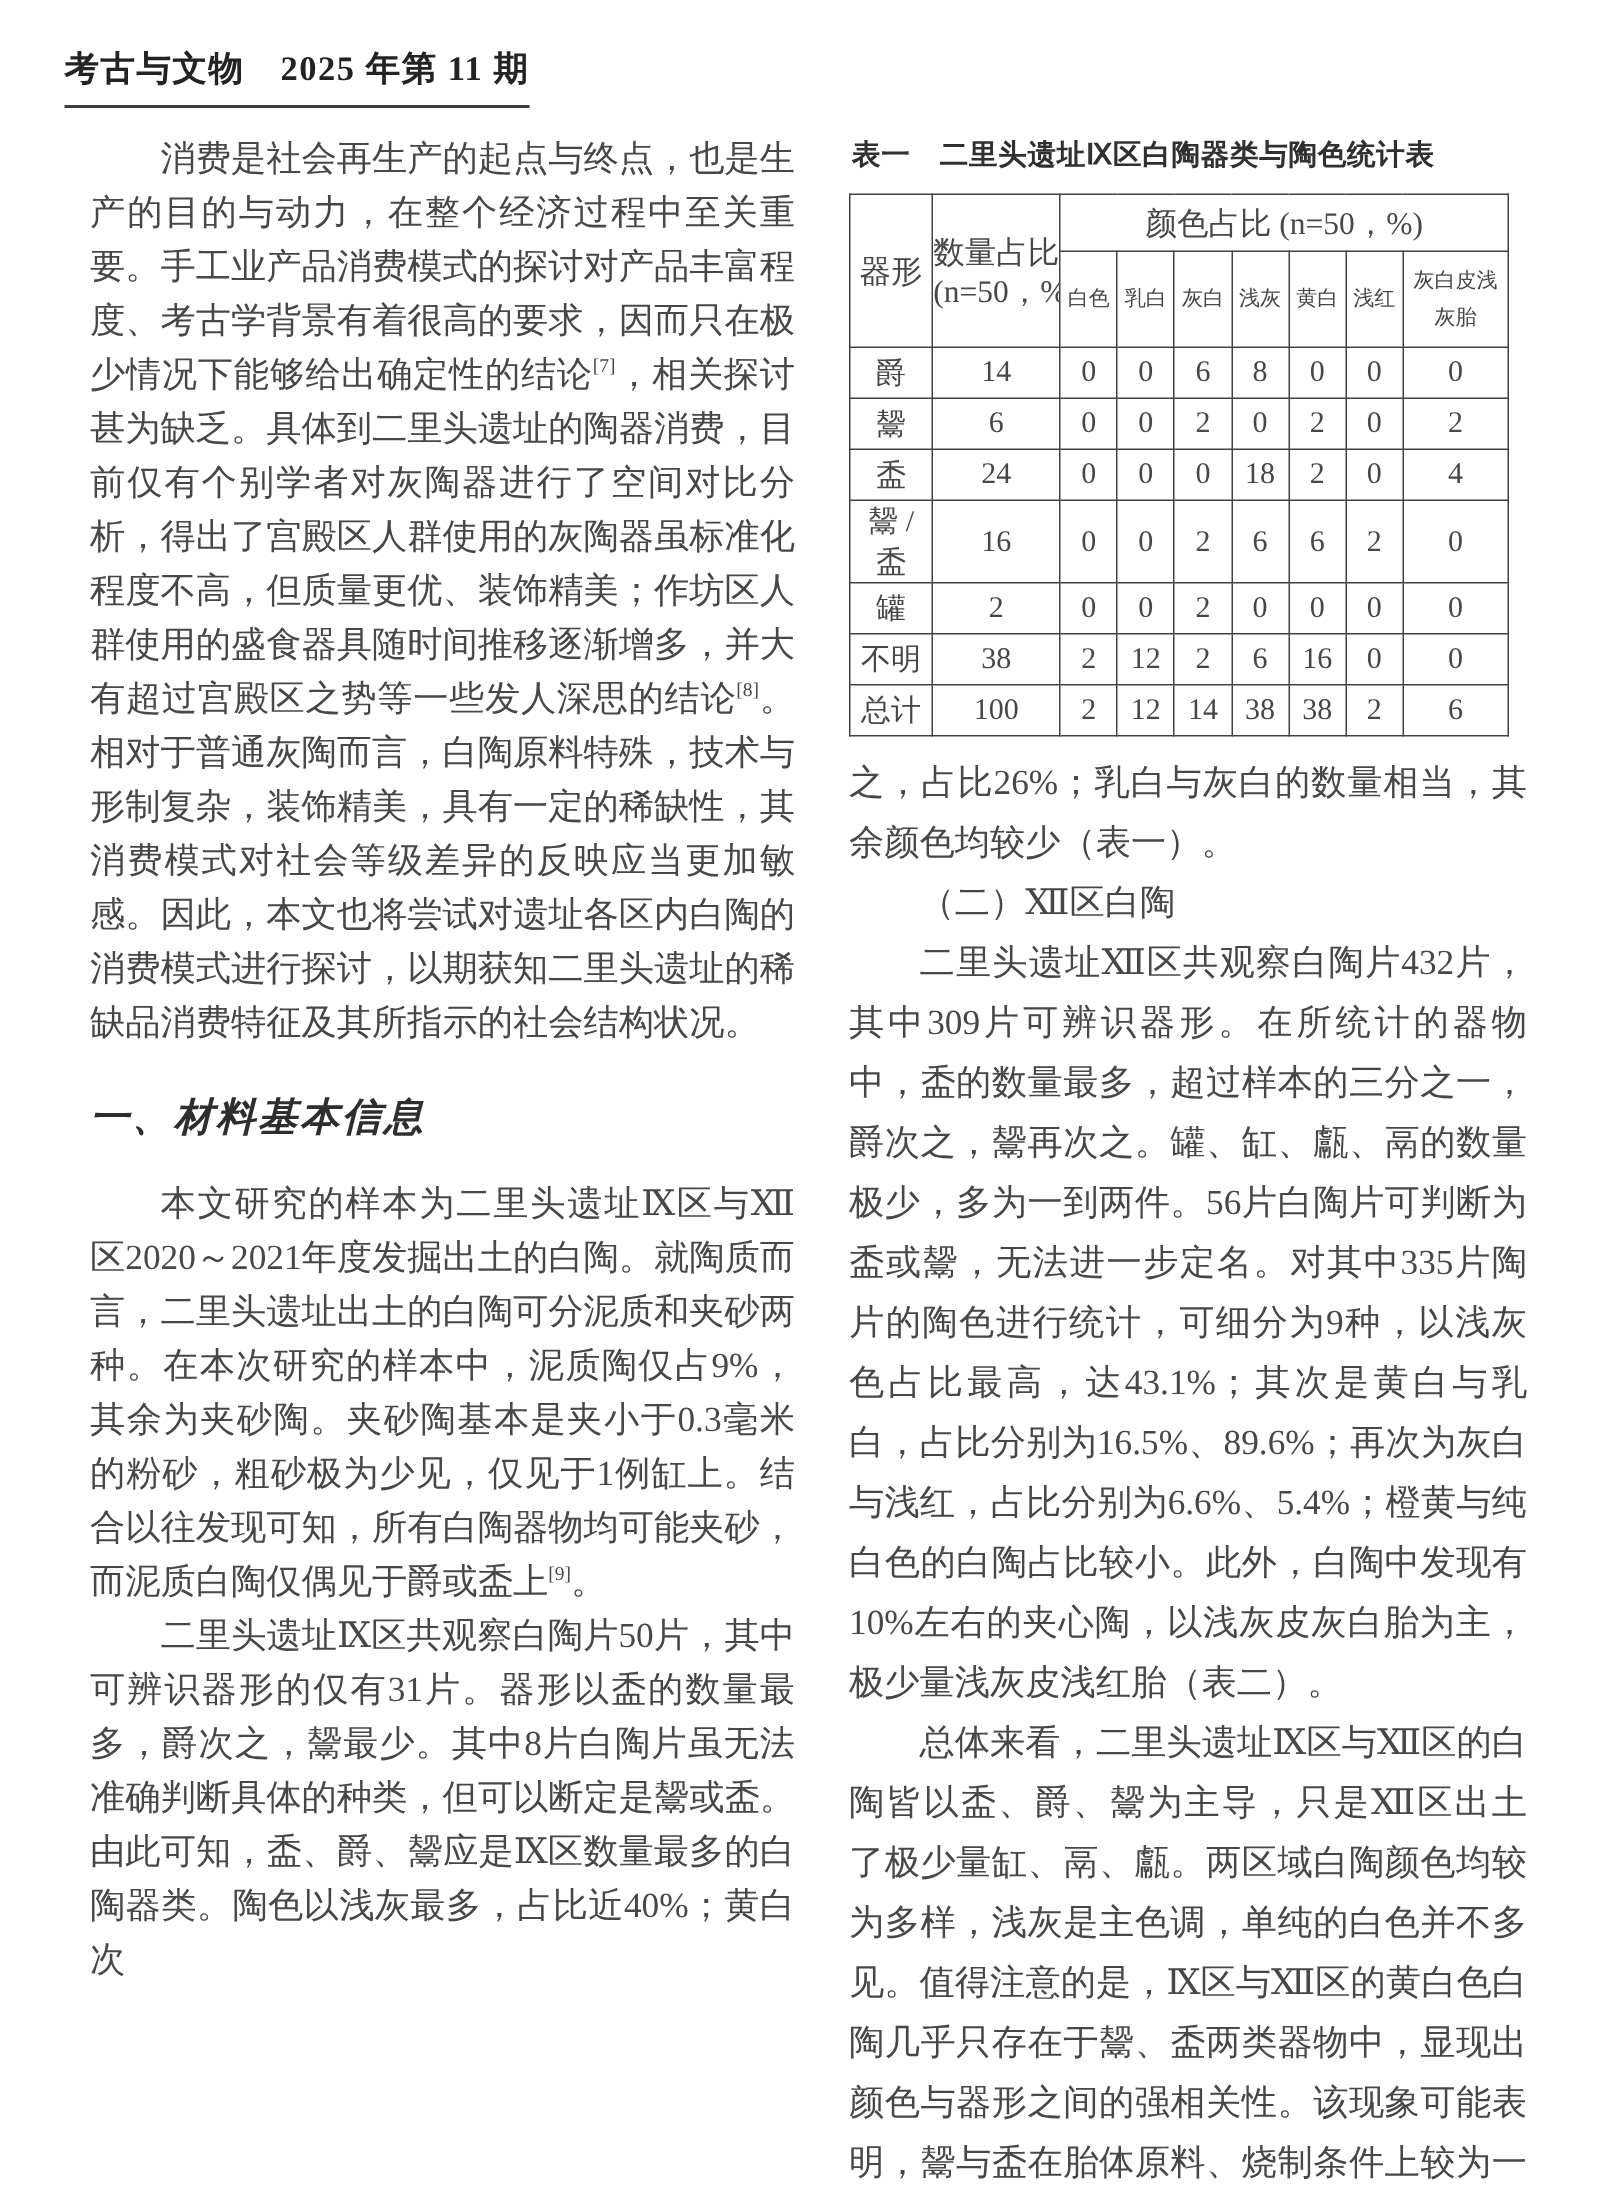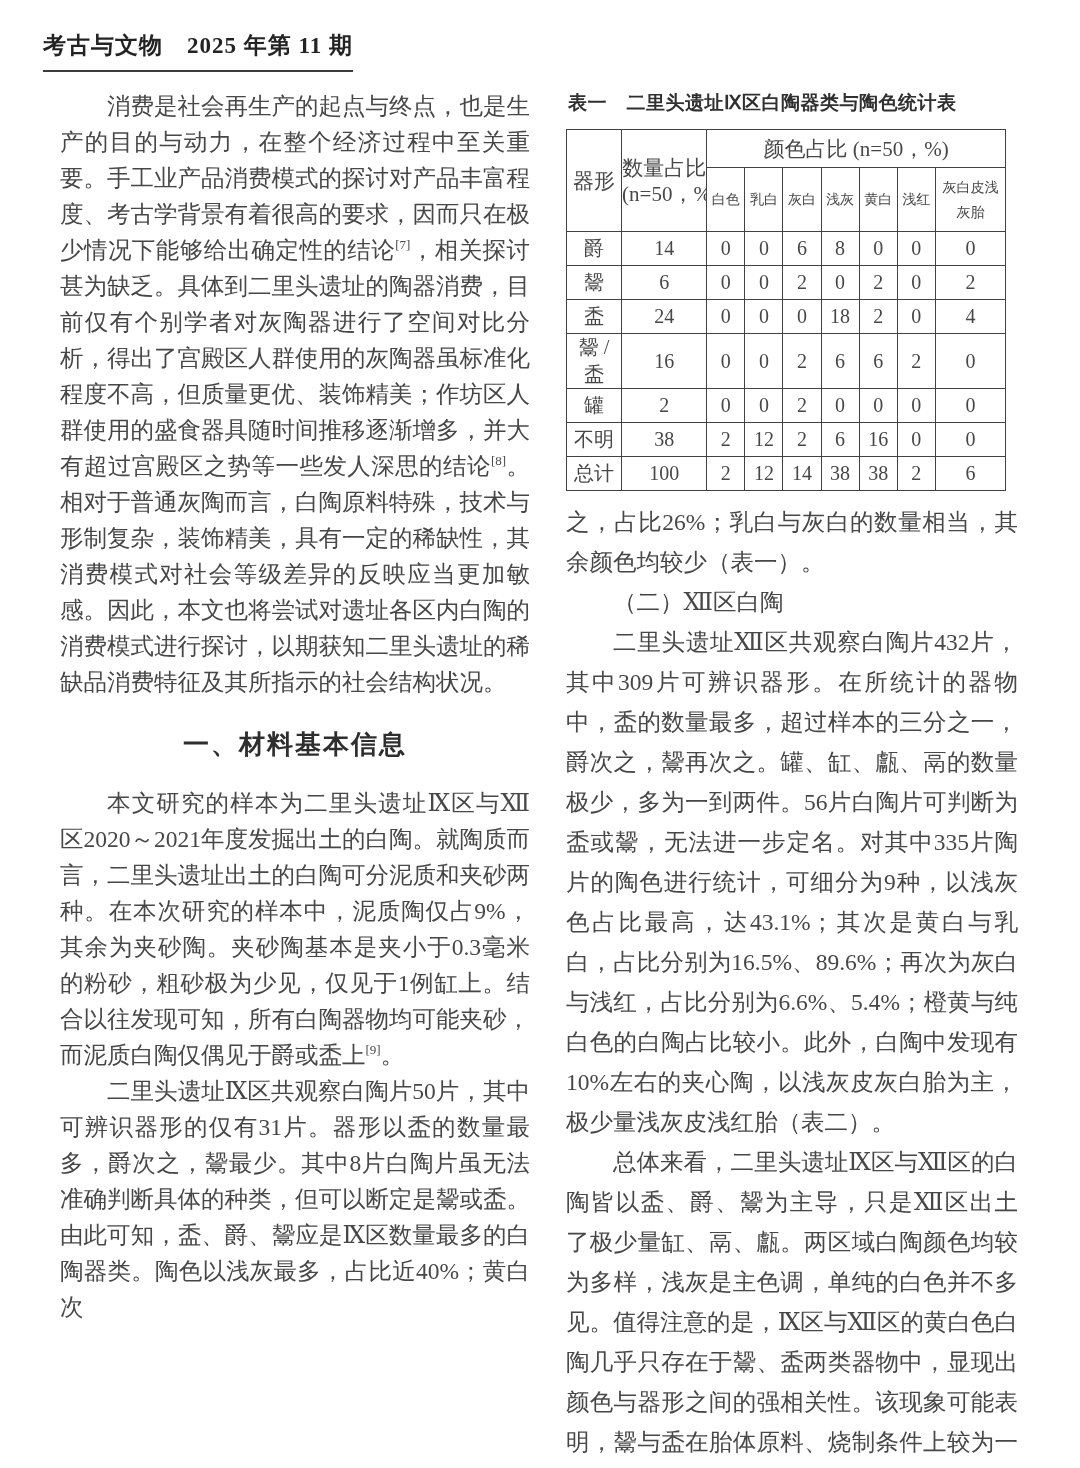--- a/index.html
+++ b/index.html
@@ -21,23 +21,23 @@
     font-size:23.5px; text-align:justify; color:#474747;
     margin:0;
   }
   .col-left  .para { line-height:36px; }
   .col-right .para { line-height:40px; }
   .para.indent { text-indent:2em; }
   .para sup {
     font-size:13px; line-height:0; vertical-align:super; color:#474747;
   }
   .section-heading {
-    margin:27px 0 23px 0; text-align:center;
+    margin:27px 0 23px 0; 
     font-family:"Liberation Sans","DejaVu Sans",sans-serif;
-    font-weight:700; font-size:26px; color:#2e2e2e; letter-spacing:2px;
+    font-weight:700; font-size:26px; color:#2e2e2e; letter-spacing:2px;font-style:italic;
   }
   .table-caption {
     font-family:Liberation Mono, monospace;
     font-weight:700; font-size:19px; color:#303030;
     margin:2px 0 13px 2px; letter-spacing:0.5px;
   }
   table.stat-table {
     border-collapse:collapse; table-layout:fixed; width:440px;
     color:#474747;
   }

